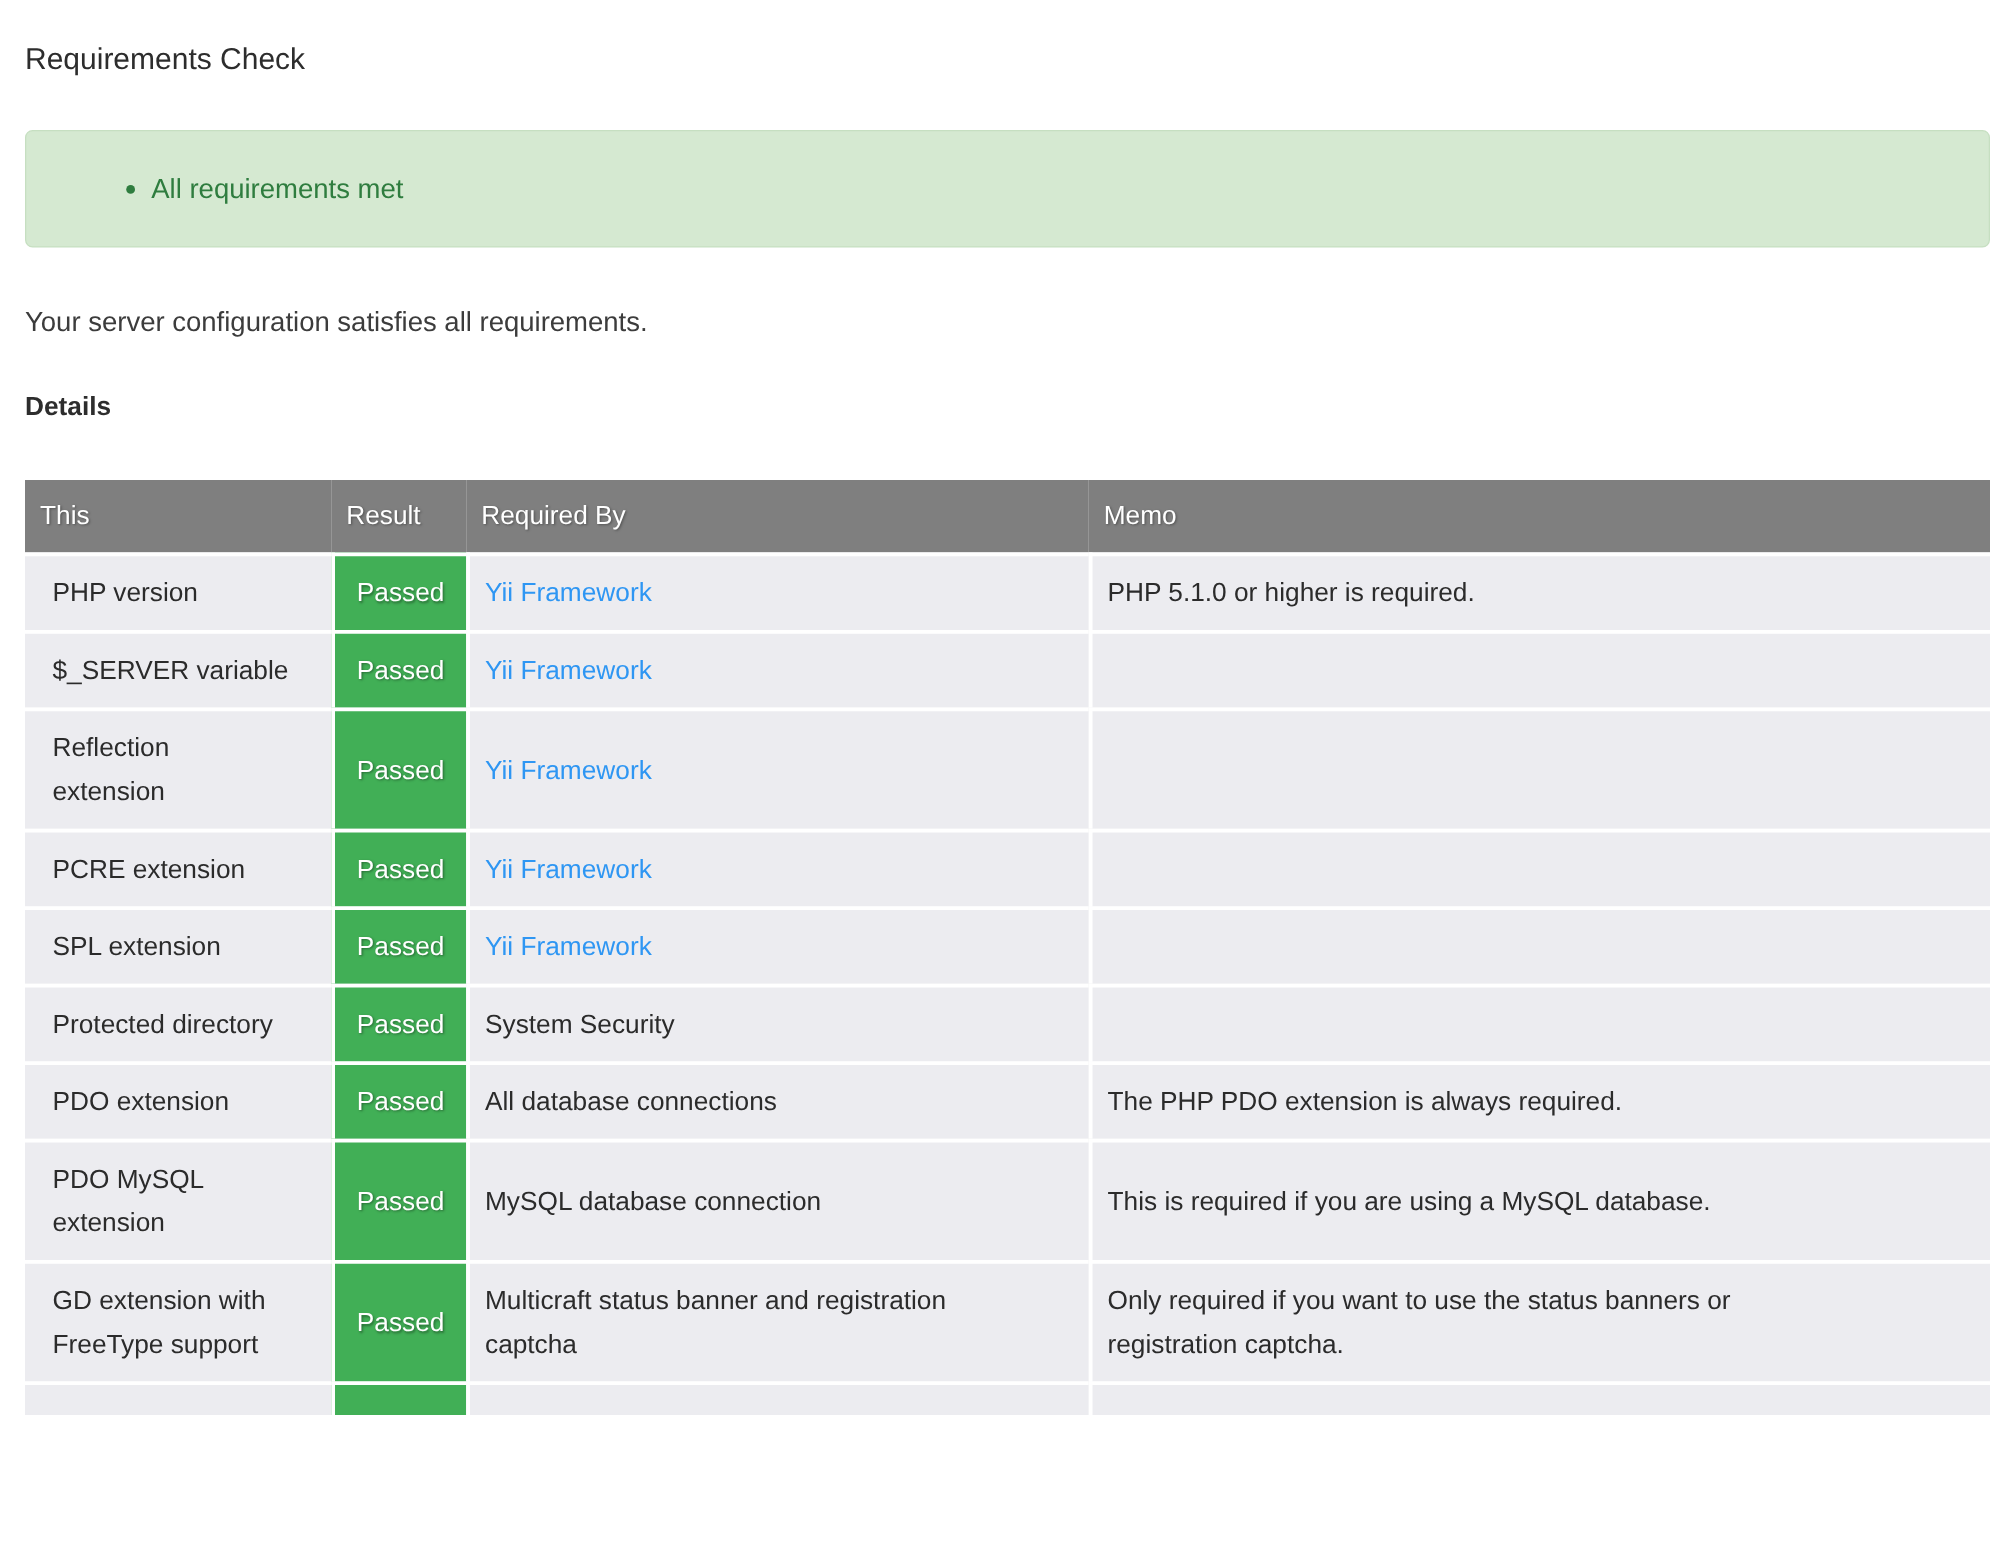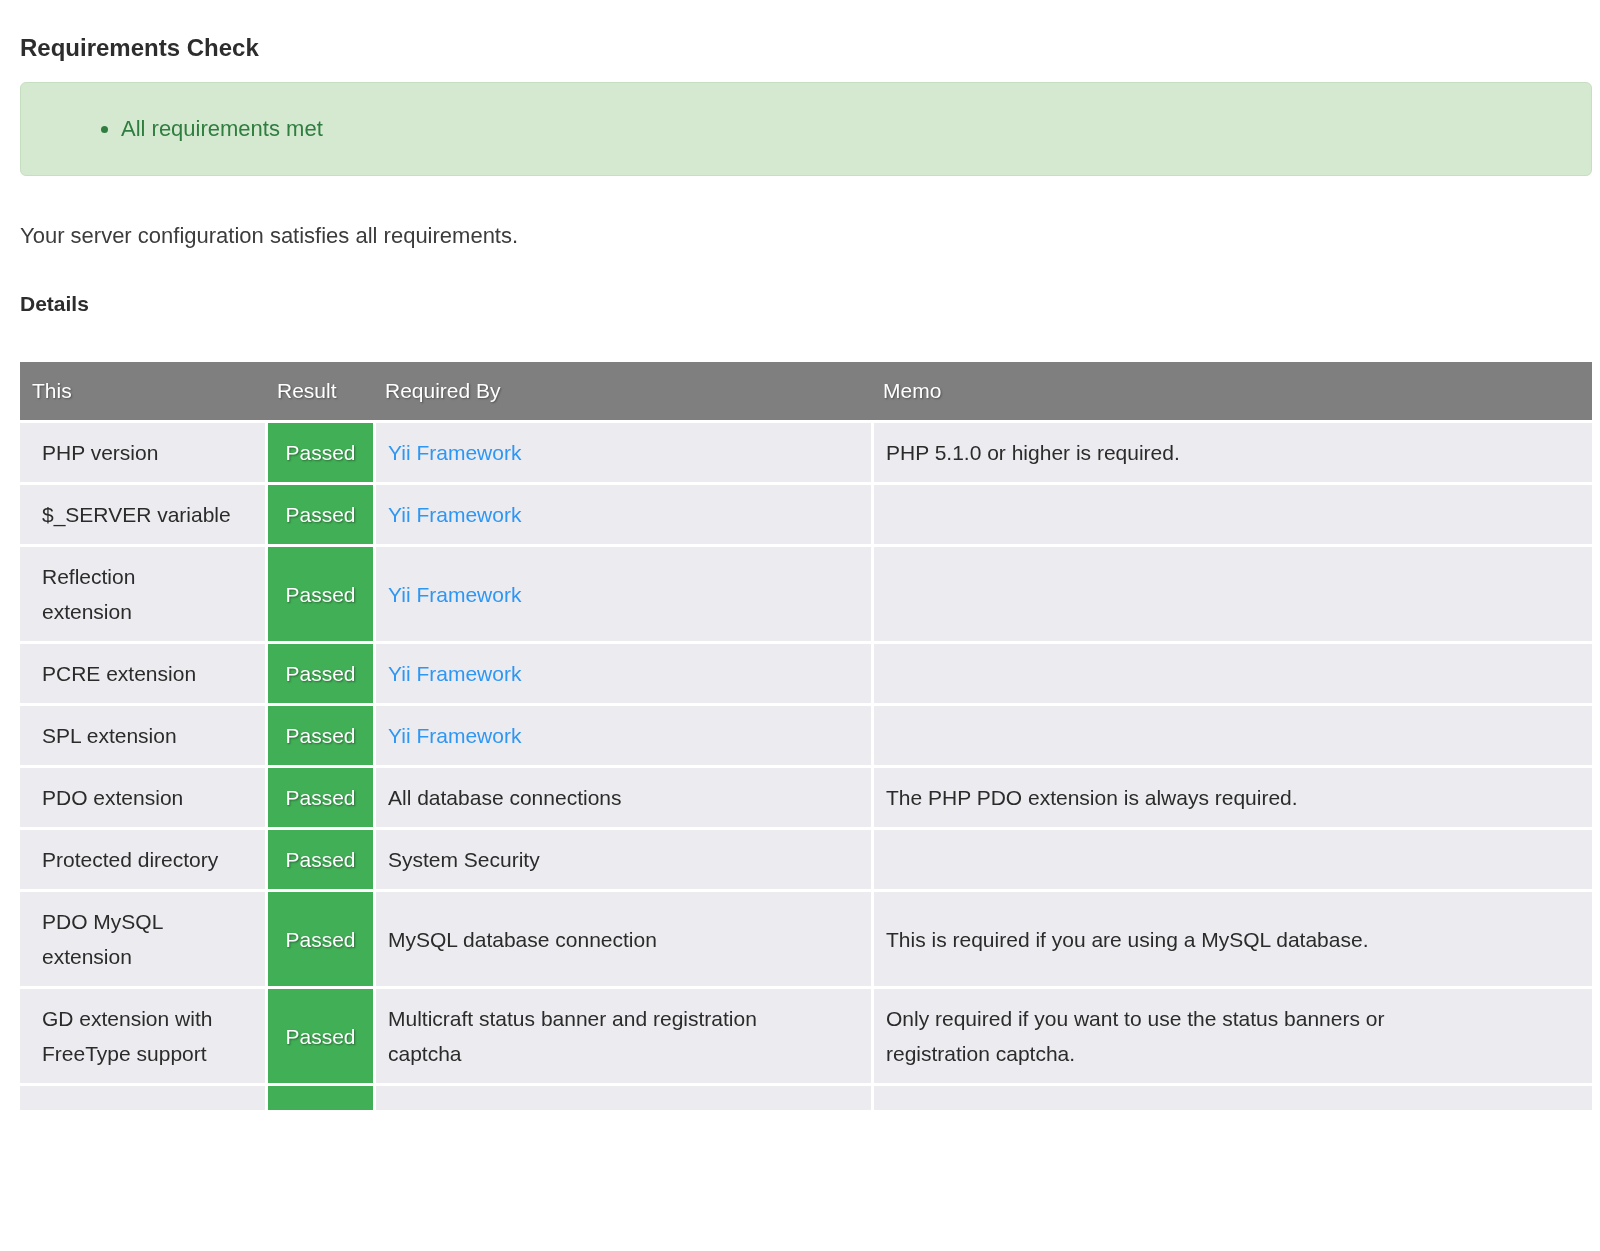--- a/index.html
+++ b/index.html
@@ -16,25 +16,25 @@
   }
   *{box-sizing:border-box;}
   html,body{margin:0;padding:0;}
   body{
     width:1600px;height:1251px;overflow:hidden;background:#fff;
     font-family:"Liberation Sans","DejaVu Sans",sans-serif;
     color:var(--body-text);
   }
   .page{margin:0 8px 0 20px;}
   h1.page-title{
-    margin:34px 0 0 0;font-size:24px;line-height:28px;font-weight:700;
+    margin:34px 0 0 0;font-size:24px;line-height:28px;font-weight:400;
     color:var(--heading-text);
   }
   .alert{
-    margin-top:20px;height:94px;border-radius:6px;
+    margin-top:42px;height:94px;border-radius:6px;
     background:var(--alert-bg);border:1px solid var(--alert-border);
     display:flex;align-items:center;
   }
   .alert ul{margin:0;padding:0 0 0 100px;}
   .alert li{
     color:var(--alert-text);font-size:22px;line-height:28px;
   }
   .action-row{
     margin-top:40px;display:flex;align-items:flex-start;flex-direction:column;
   }
@@ -135,30 +135,30 @@
           <td class="c-req"><a class="req-link">Yii Framework</a></td>
           <td class="c-memo"></td>
         </tr>
         <tr>
           <td class="c-name">SPL extension</td>
           <td class="c-result">Passed</td>
           <td class="c-req"><a class="req-link">Yii Framework</a></td>
           <td class="c-memo"></td>
         </tr>
         <tr>
+          <td class="c-name">Protected directory</td>
+          <td class="c-result">Passed</td>
+          <td class="c-req">System Security</td>
+          <td class="c-memo"></td>
+        </tr>
+        <tr>
           <td class="c-name">PDO extension</td>
           <td class="c-result">Passed</td>
           <td class="c-req">All database connections</td>
           <td class="c-memo">The PHP PDO extension is always required.</td>
-        </tr>
-        <tr>
-          <td class="c-name">Protected directory</td>
-          <td class="c-result">Passed</td>
-          <td class="c-req">System Security</td>
-          <td class="c-memo"></td>
         </tr>
         <tr>
           <td class="c-name">PDO MySQL
 extension</td>
           <td class="c-result">Passed</td>
           <td class="c-req">MySQL database connection</td>
           <td class="c-memo">This is required if you are using a MySQL database.</td>
         </tr>
         <tr>
           <td class="c-name">GD extension with

